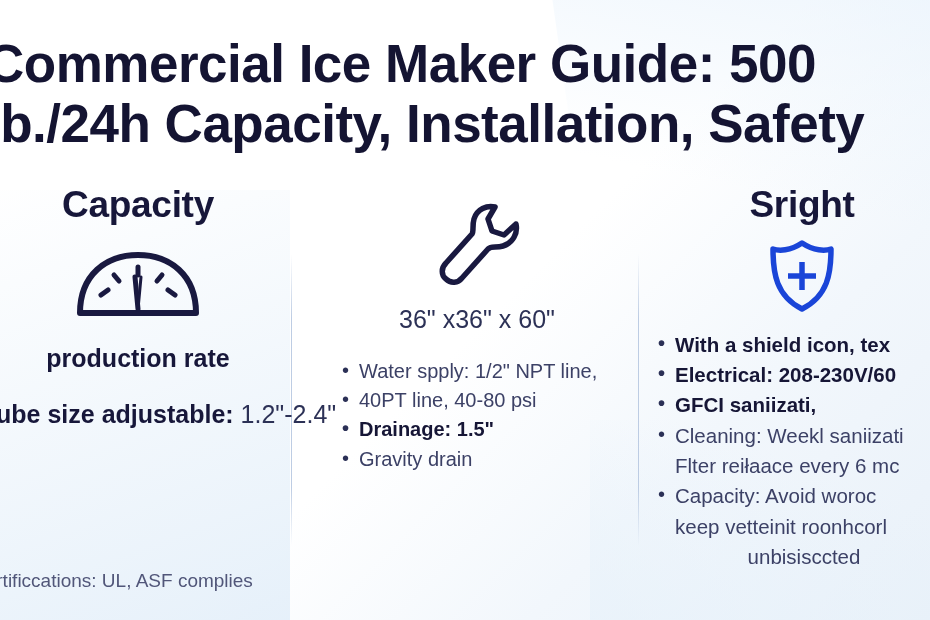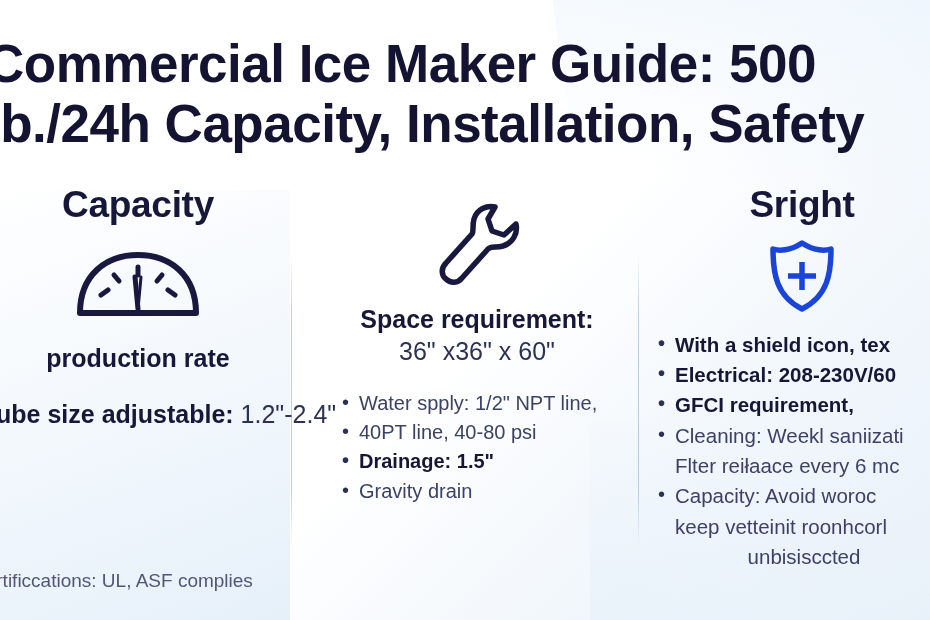--- a/index.html
+++ b/index.html
@@ -194,21 +194,20 @@
 
   <div class="col" id="col2">
 
     <div class="icon-wrap">
       <svg width="90" height="86" viewBox="0 0 90 86" fill="none">
         <path d="M63 6 C55 4 45 8 42 18 C40 25 42 30 40 33 L14 62 C9 67 9 74 14 78 C19 83 26 82 30 77 L56 48 C59 45 64 47 71 45 C81 42 86 32 84 23 L72 34 L60 30 L56 18 Z" stroke="#191940" stroke-width="5.5" stroke-linejoin="round" stroke-linecap="round" fill="none"></path>
       </svg>
     </div>
 
     <div class="lead">
-      <span>Space requirement:</span>
       <span class="sub">36" x36" x 60"</span>
     </div>
 
     <ul class="bullets">
       <li><span>Water spply: 1/2" NPT line,</span></li>
       <li><span>40PT line, 40-80 psi</span></li>
       <li class="bold"><span>Drainage: 1.5"</span></li>
       <li><span>Gravity drain</span></li>
     </ul>
   </div>
@@ -220,21 +219,21 @@
       <svg width="70" height="76" viewBox="0 0 70 76" fill="none">
         <path d="M35 5 C47 13 58 13 64 11 C64 35 61 58 35 71 C9 58 6 35 6 11 C12 13 23 13 35 5 Z" stroke="#1a45d8" stroke-width="5.5" stroke-linejoin="round" fill="none"></path>
         <line x1="35" y1="24" x2="35" y2="52" stroke="#1a45d8" stroke-width="5.5" stroke-linecap="butt"></line>
         <line x1="21" y1="38" x2="49" y2="38" stroke="#1a45d8" stroke-width="5.5" stroke-linecap="butt"></line>
       </svg>
     </div>
 
     <ul class="bullets">
       <li class="bold"><span>With a shield icon, tex</span></li>
       <li class="bold"><span>Electrical: 208-230V/60</span></li>
-      <li class="bold"><span>GFCI requirement,</span></li>
+      <li class="bold"><span>GFCI saniizati,</span></li>
       <li><span>Cleaning: Weekl saniizati</span></li>
       <li class="nobullet"><span>Flter reiłaace every 6 mc</span></li>
       <li><span>Capacity: Avoid woroc</span></li>
       <li class="nobullet"><span>keep vetteinit roonhcorl</span></li>
       <li class="nobullet center"><span>unbisisccted</span></li>
     </ul>
   </div>
 
   <div id="footer">Certificcations: UL, ASF complies</div>
 

